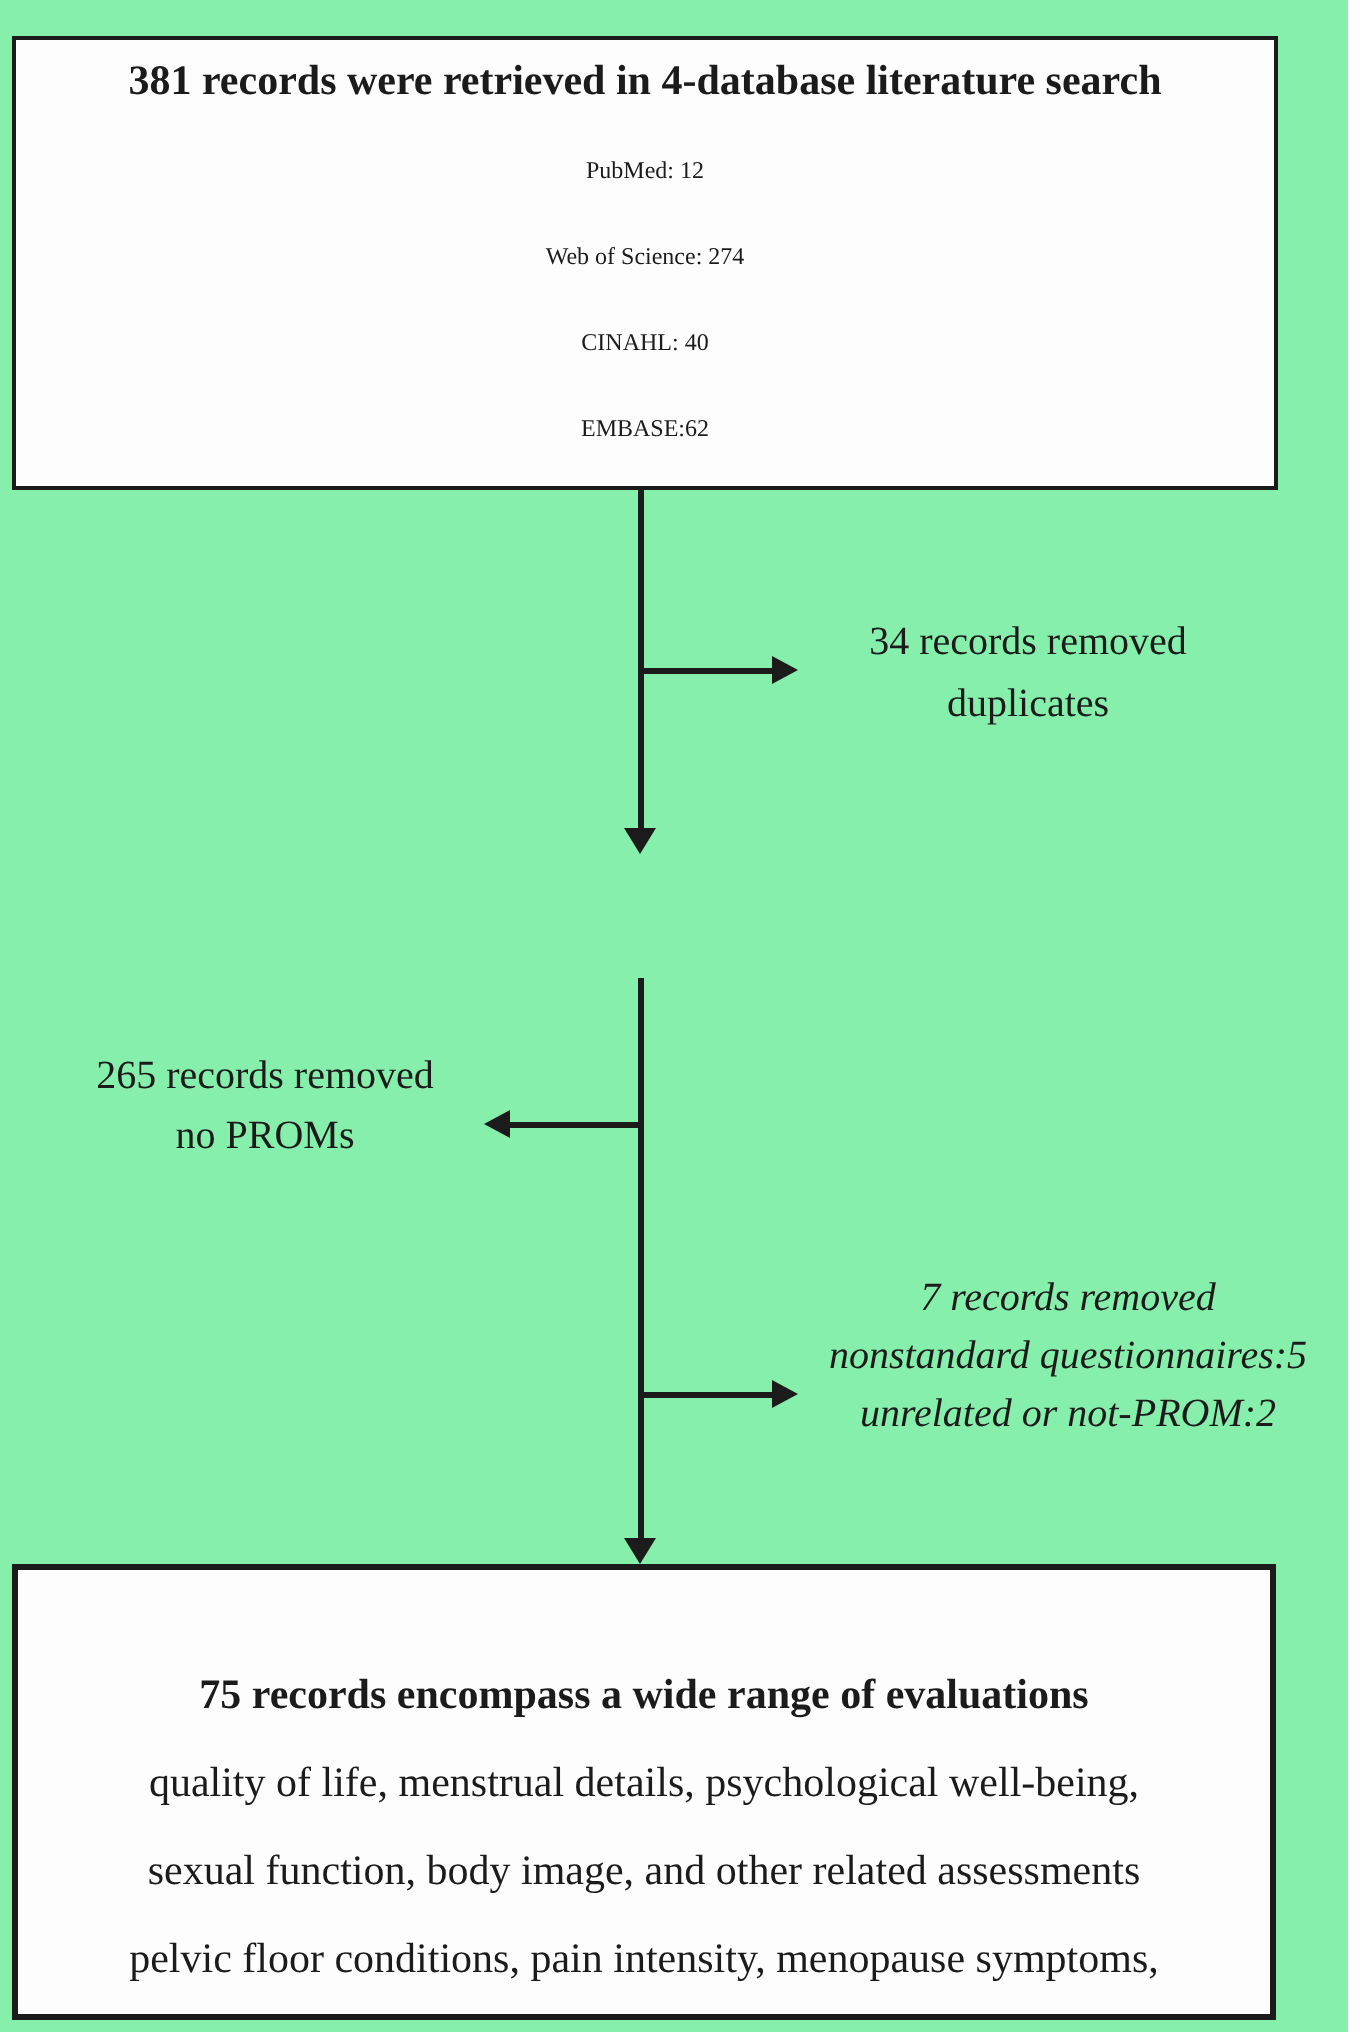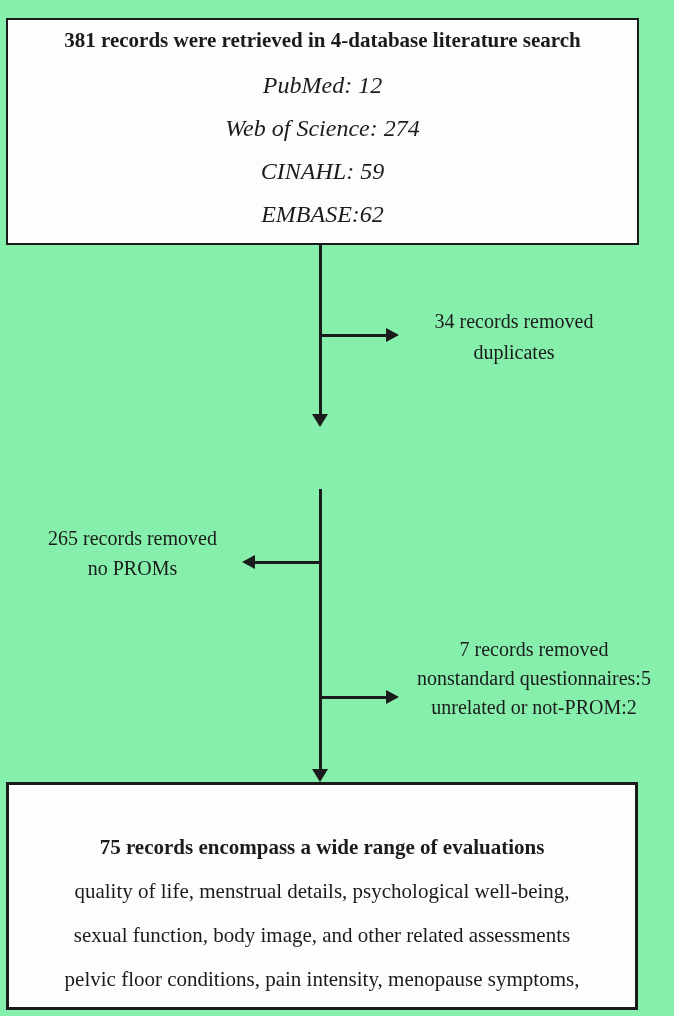--- a/index.html
+++ b/index.html
@@ -29,23 +29,22 @@
     border-width: 2px;
     padding-top: 6px;
   }
   .box-top .box-title {
     font-weight: bold;
     font-size: 21px;
     line-height: 28px;
   }
   .db-lines { margin-top: 10px; }
   .db-line {
-    font-size: 24px;
+    font-size: 12px;
     line-height: 43px;
-    font-style: italic;
   }
   .box-mid {
     left: 217px; top: 426px;
     width: 209px; height: 63px;
     border-width: 3px;
     display: flex;
     align-items: center;
     justify-content: center;
     font-weight: bold;
     font-size: 21px;
@@ -109,33 +108,34 @@
     left: 374px; top: 306px; width: 280px;
     line-height: 31px;
   }
   .label-noproms {
     left: 10px; top: 523px; width: 245px;
     line-height: 30px;
   }
   .label-nonstd {
     left: 390px; top: 635px; width: 288px;
     line-height: 29px;
+    font-style: italic;
   }
 </style>
 </head>
 <body>
 
 <div class="canvas">
 
   <div class="box box-top">
     <div class="box-title">381 records were retrieved in 4-database literature search</div>
     <div class="db-lines">
       <div class="db-line">PubMed: 12</div>
       <div class="db-line">Web of Science: 274</div>
-      <div class="db-line">CINAHL: 59</div>
+      <div class="db-line">CINAHL: 40</div>
       <div class="db-line">EMBASE:62</div>
     </div>
   </div>
 
   <div class="vline vline-1"></div>
   <div class="arrowhead arrow-down ah-down-1"></div>
 
   <div class="hline hline-dup"></div>
   <div class="arrowhead arrow-right ah-right-dup"></div>
   <div class="side-label label-dup">

